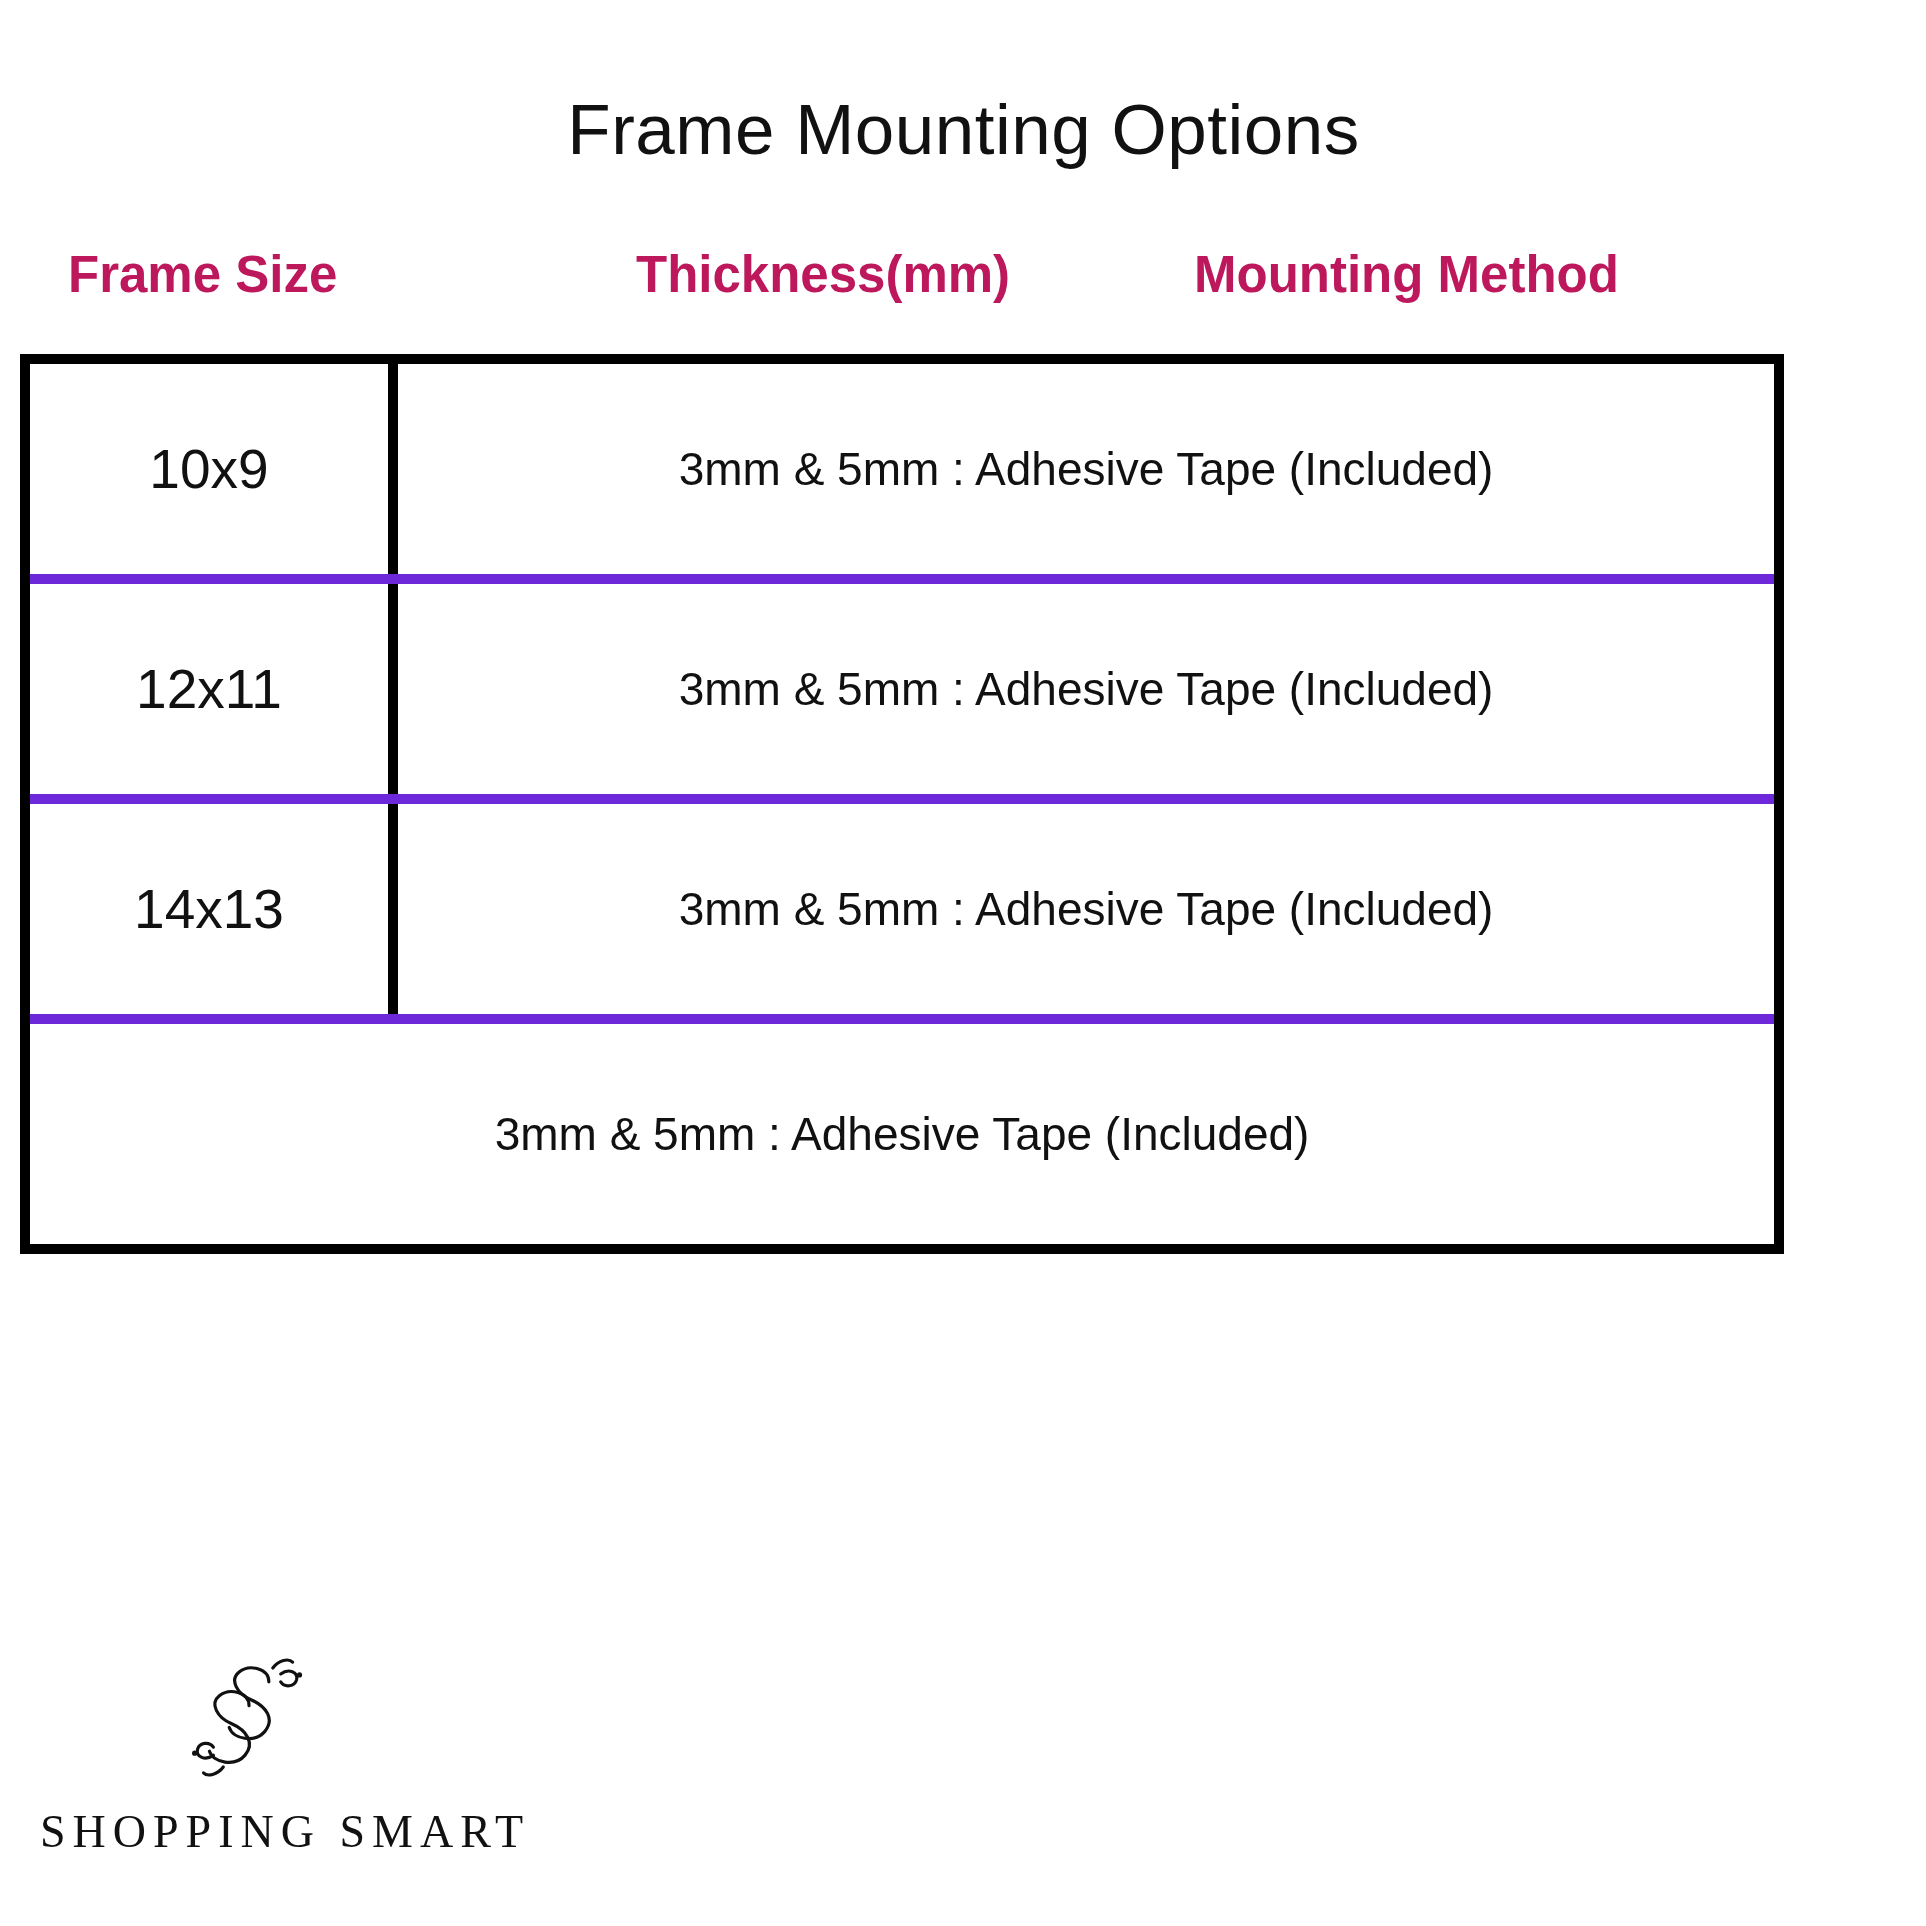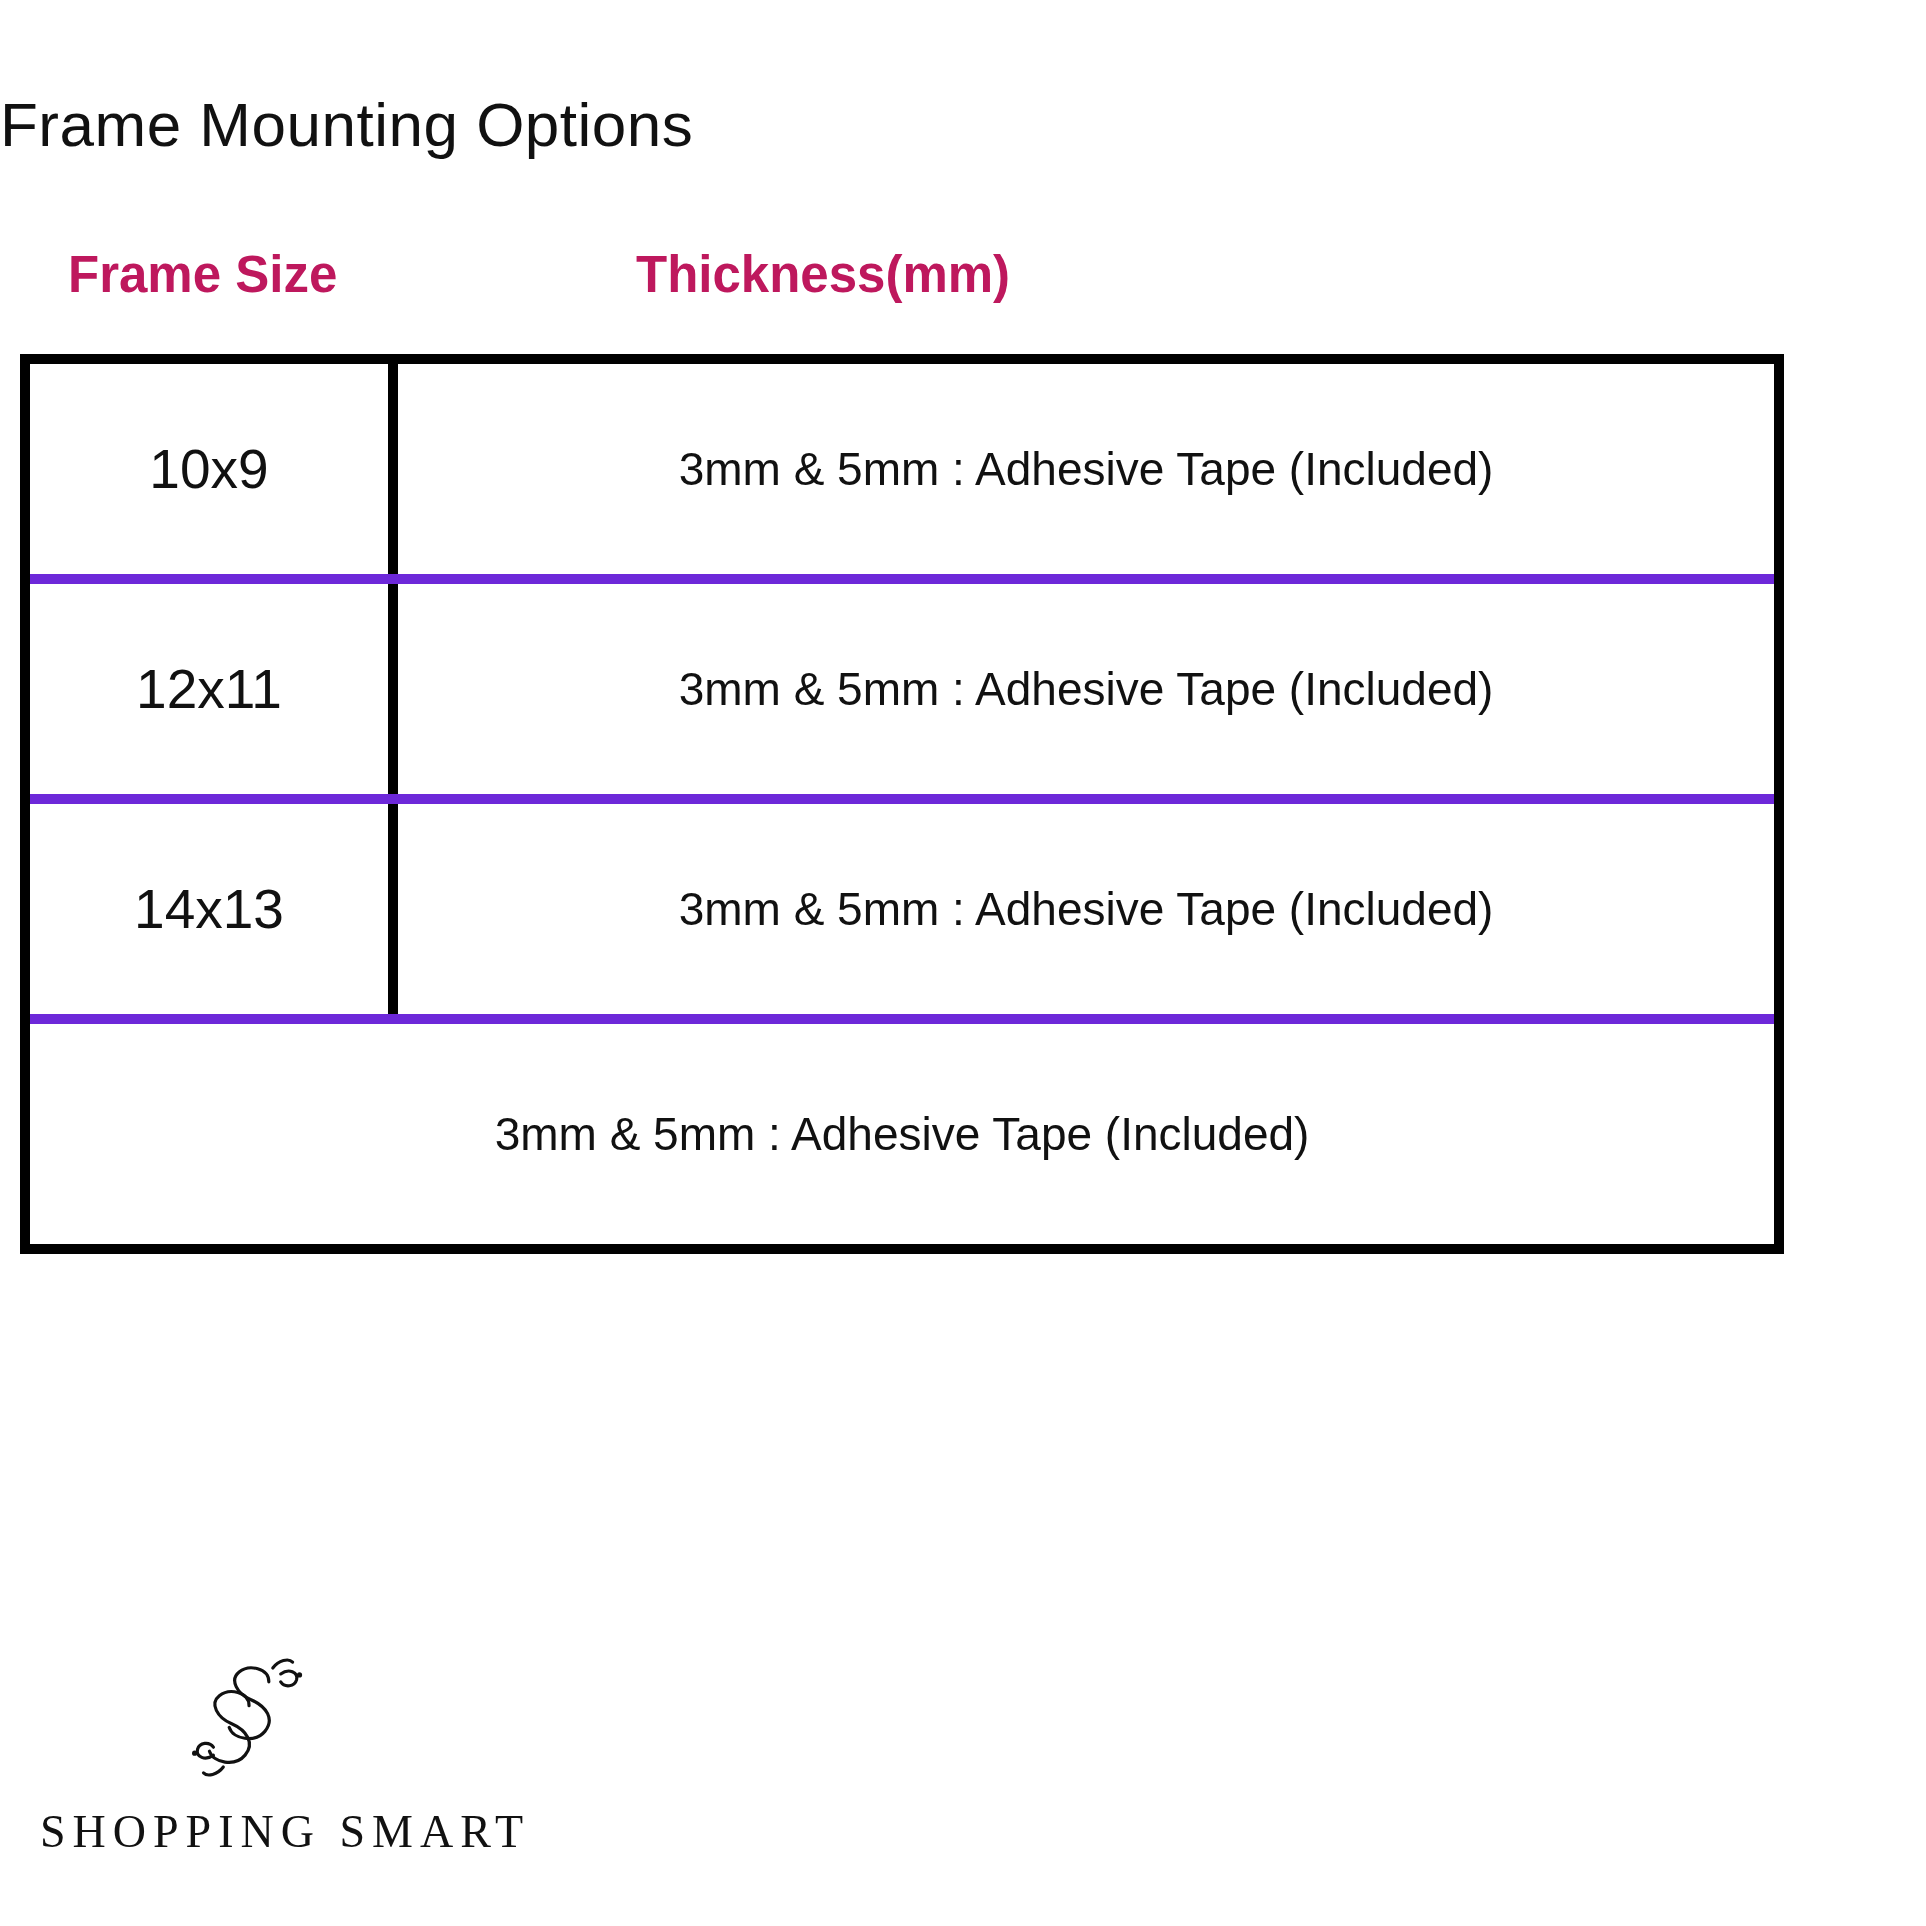--- a/index.html
+++ b/index.html
@@ -20,22 +20,22 @@
     position: absolute;
     inset: 0;
     background: #ffffff;
   }
 
   .title {
     position: absolute;
     top: 91px;
     left: 0;
     width: 100%;
-    text-align: left;
-    font-size: 62px;
+    text-align: center;
+    font-size: 71px;
     font-weight: 400;
     letter-spacing: 0.5px;
     color: #111111;
     line-height: 1.1;
   }
 
   .col-headers {
     position: absolute;
     top: 249px;
     left: 20px;
@@ -120,20 +120,21 @@
 </head>
 <body>
 
 <div class="page">
 
   <div class="title">Frame Mounting Options</div>
 
   <div class="col-headers">
     <div class="col-header ch-size">Frame Size</div>
     <div class="col-header ch-thick">Thickness(mm)</div>
+    <div class="col-header ch-mount">Mounting Method</div>
   </div>
 
   <div class="table">
 
     <div class="row">
       <div class="cell-size">10x9</div>
       <div class="cell-desc">3mm &amp; 5mm : Adhesive Tape (Included)</div>
     </div>
 
     <div class="row">

